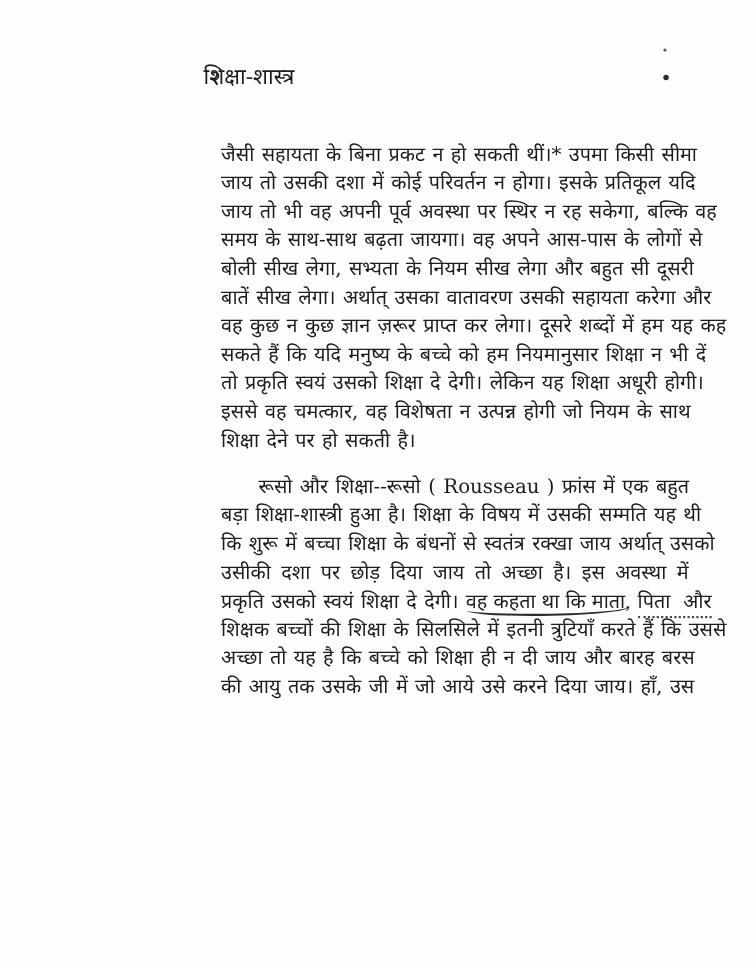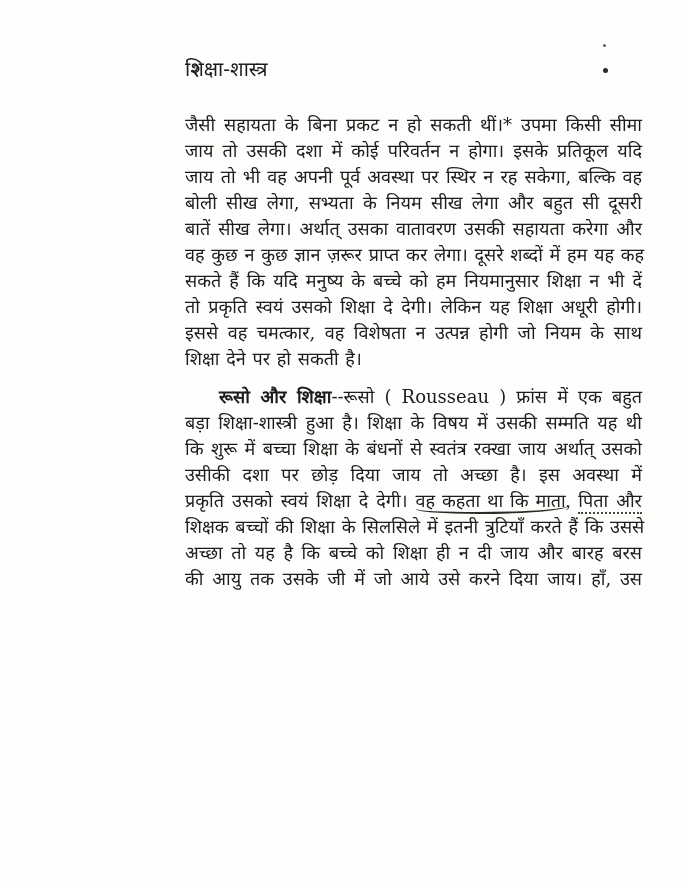--- a/index.html
+++ b/index.html
@@ -43,67 +43,69 @@
     border-radius: 50%;
   }
   .speck-1 { left: 603px; top: 44px; width: 3px; height: 3px; opacity: .75; }
   .speck-2 { left: 603px; top: 68px; width: 5px; height: 5px; }
   .text-body {
     position: absolute;
     top: 112px;
     left: 185px;
     width: 457px;
   }
-  .paragraph { margin: 0; }
+  .paragraph { margin: 16px; }
   .paragraph + .paragraph { margin-top: 12px; }
   .line {
     font-size: 18px;
     line-height: 26px;
     height: 26px;
     white-space: nowrap;
     text-align: justify;
     text-align-last: justify;
     word-spacing: 1px;
   }
   .line.short {
     text-align-last: left;
   }
   .line.indent {
     padding-left: 34px;
   }
-  .seg-bold { font-weight: bold; }
+  .seg-bold { font-weight: normal; }
   .seg-underline {
     border-bottom: 2px solid #2c2a27;
     border-radius: 0 0 60% 40% / 0 0 9px 5px;
     padding-bottom: 1px;
     font-family: Liberation Serif, serif;
   }
   .seg-underline-dotted {
     border-bottom: 2px dotted #4a4742;
     padding-bottom: 1px;
+    font-family: Liberation Mono, monospace;
   }
 </style>
 </head>
 <body>
 
 <div class="page">
 
   <div class="header">
     <span class="page-number">२</span>
     <span class="running-title">शिक्षा-शास्त्र</span>
   </div>
 
   <span class="ink-speck speck-1"></span>
   <span class="ink-speck speck-2"></span>
 
   <div class="text-body" id="text-body">
       <div class="paragraph">
         <div class="line"><span>जैसी सहायता के बिना प्रकट न हो सकती थीं।* उपमा किसी सीमा</span></div>
         <div class="line"><span>जाय तो उसकी दशा में कोई परिवर्तन न होगा। इसके प्रतिकूल यदि</span></div>
         <div class="line"><span>जाय तो भी वह अपनी पूर्व अवस्था पर स्थिर न रह सकेगा, बल्कि वह</span></div>
+        <div class="line"><span>समय के साथ-साथ बढ़ता जायगा। वह अपने आस-पास के लोगों से</span></div>
         <div class="line"><span>बोली सीख लेगा, सभ्यता के नियम सीख लेगा और बहुत सी दूसरी</span></div>
         <div class="line"><span>बातें सीख लेगा। अर्थात् उसका वातावरण उसकी सहायता करेगा और</span></div>
         <div class="line"><span>वह कुछ न कुछ ज्ञान ज़रूर प्राप्त कर लेगा। दूसरे शब्दों में हम यह कह</span></div>
         <div class="line"><span>सकते हैं कि यदि मनुष्य के बच्चे को हम नियमानुसार शिक्षा न भी दें</span></div>
         <div class="line"><span>तो प्रकृति स्वयं उसको शिक्षा दे देगी। लेकिन यह शिक्षा अधूरी होगी।</span></div>
         <div class="line"><span>इससे वह चमत्कार, वह विशेषता न उत्पन्न होगी जो नियम के साथ</span></div>
         <div class="line short"><span>शिक्षा देने पर हो सकती है।</span></div>
       </div>
       <div class="paragraph">
         <div class="line indent"><span class="seg-bold">रूसो और शिक्षा</span><span>--रूसो ( Rousseau ) फ्रांस में एक बहुत</span></div>

